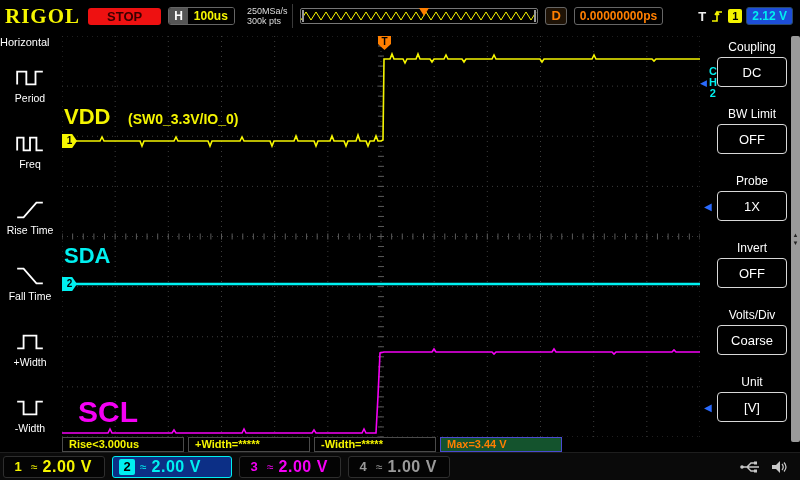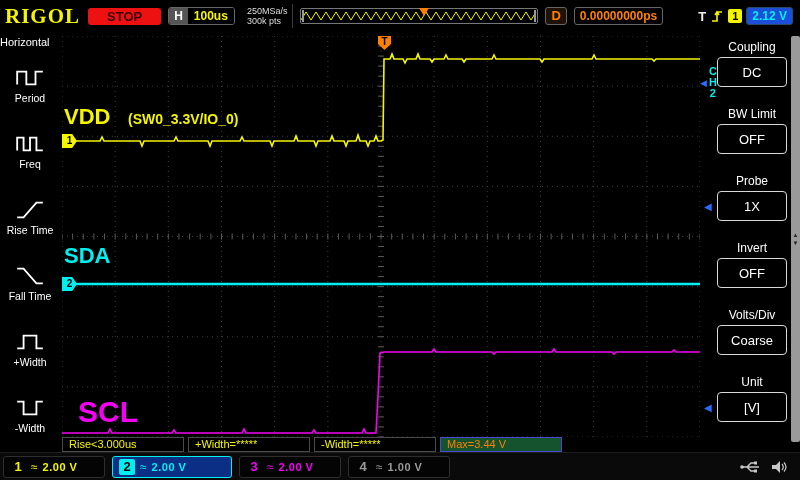--- a/index.html
+++ b/index.html
@@ -65,34 +65,34 @@
     clip-path:polygon(0 0,68% 0,100% 50%,68% 100%,0 100%)}
   #ch1-marker{top:98px;background:var(--ch1)}
   #ch2-marker{top:241px;background:var(--ch2)}
   #trig-marker{position:absolute;left:316px;top:0;width:13px;height:14px;background:var(--trig);
     color:#000;font-size:10px;font-weight:bold;text-align:center;line-height:11px;cursor:grab;
     clip-path:polygon(0 0,100% 0,100% 58%,50% 100%,0 58%)}
 
   
   #measbar{position:absolute;left:62px;top:437px;width:638px;height:15px;display:flex;
     gap:4px;align-items:center}
-  .meas{height:15px;line-height:13px;font-size:11px;font-weight:normal;color:var(--ch1);
+  .meas{height:15px;line-height:13px;font-size:11px;font-weight:bold;color:var(--ch1);
     border:1px solid #4a4a4a;background:#000;padding:0 6px;min-width:122px;white-space:nowrap}
   .meas-max{background:#14532d;color:var(--trig);border-color:#4a4ad0}
 
   
   #chanbar{position:absolute;left:0;top:452px;width:800px;height:28px;background:#0a0a0a;
     border-top:1px solid #1e1e1e;display:flex;align-items:center;gap:7px;padding:0 3px}
   .chan{display:flex;align-items:center;gap:5px;height:22px;border:1px solid #2e2e2e;
     border-radius:3px;padding:0 6px;background:#040404;cursor:pointer;width:102px}
   .chan.sel{width:120px;background:#0c2f86}
   .chan-num{font-size:13px;font-weight:bold;width:16px;height:16px;text-align:center;
     line-height:16px;border-radius:2px}
   .chan-coup{font-size:12px}
-  .chan-scale{font-size:11px;font-weight:bold;letter-spacing:.5px}
+  .chan-scale{font-size:16px;font-weight:bold;letter-spacing:.5px}
   #status-icons{margin-left:auto;display:flex;align-items:center;gap:9px;padding-right:10px}
   #status-icons svg{display:block}
 
   
   #rightpanel{position:absolute;left:700px;top:32px;width:100px;height:420px;background:#000}
   .ch2-tab{position:absolute;left:0;top:34px;display:flex;align-items:center;gap:2px;cursor:pointer}
   .ch2-arrow{color:#2a6bff;font-size:9px}
   .ch2-text{display:flex;flex-direction:column;color:var(--ch2);font-size:11px;
     font-weight:bold;line-height:11px;text-align:center}
   #menu-items{position:absolute;left:16px;top:8px;width:72px;display:flex;

